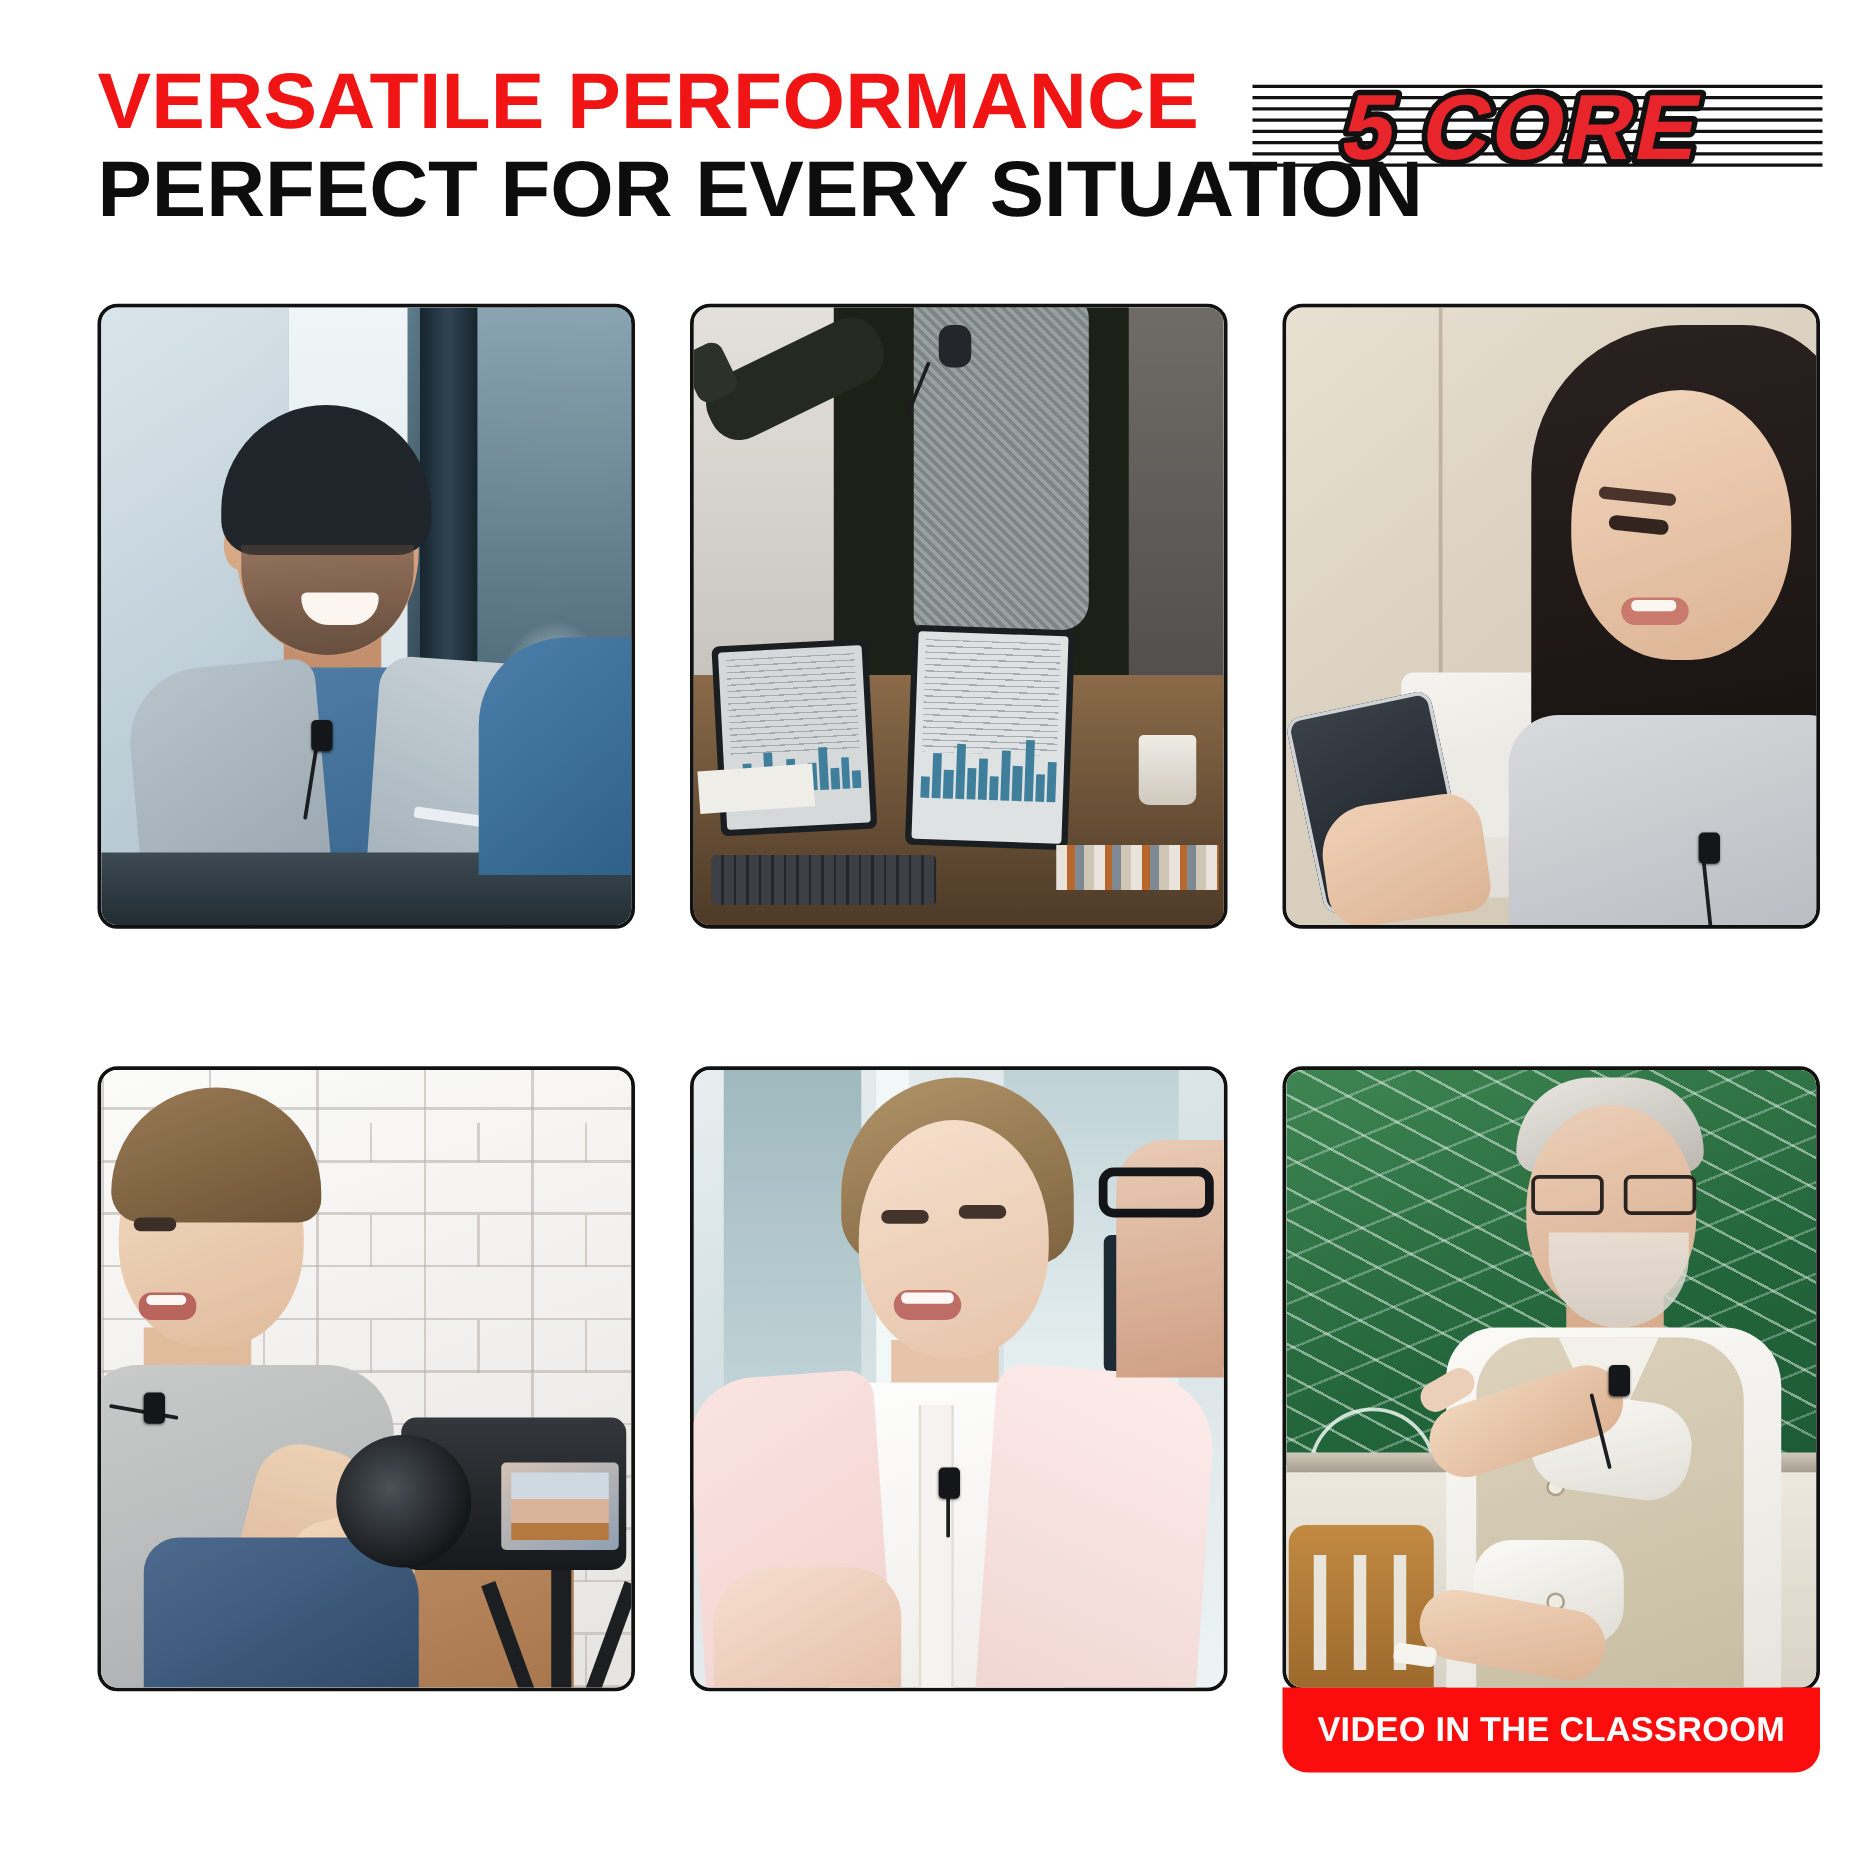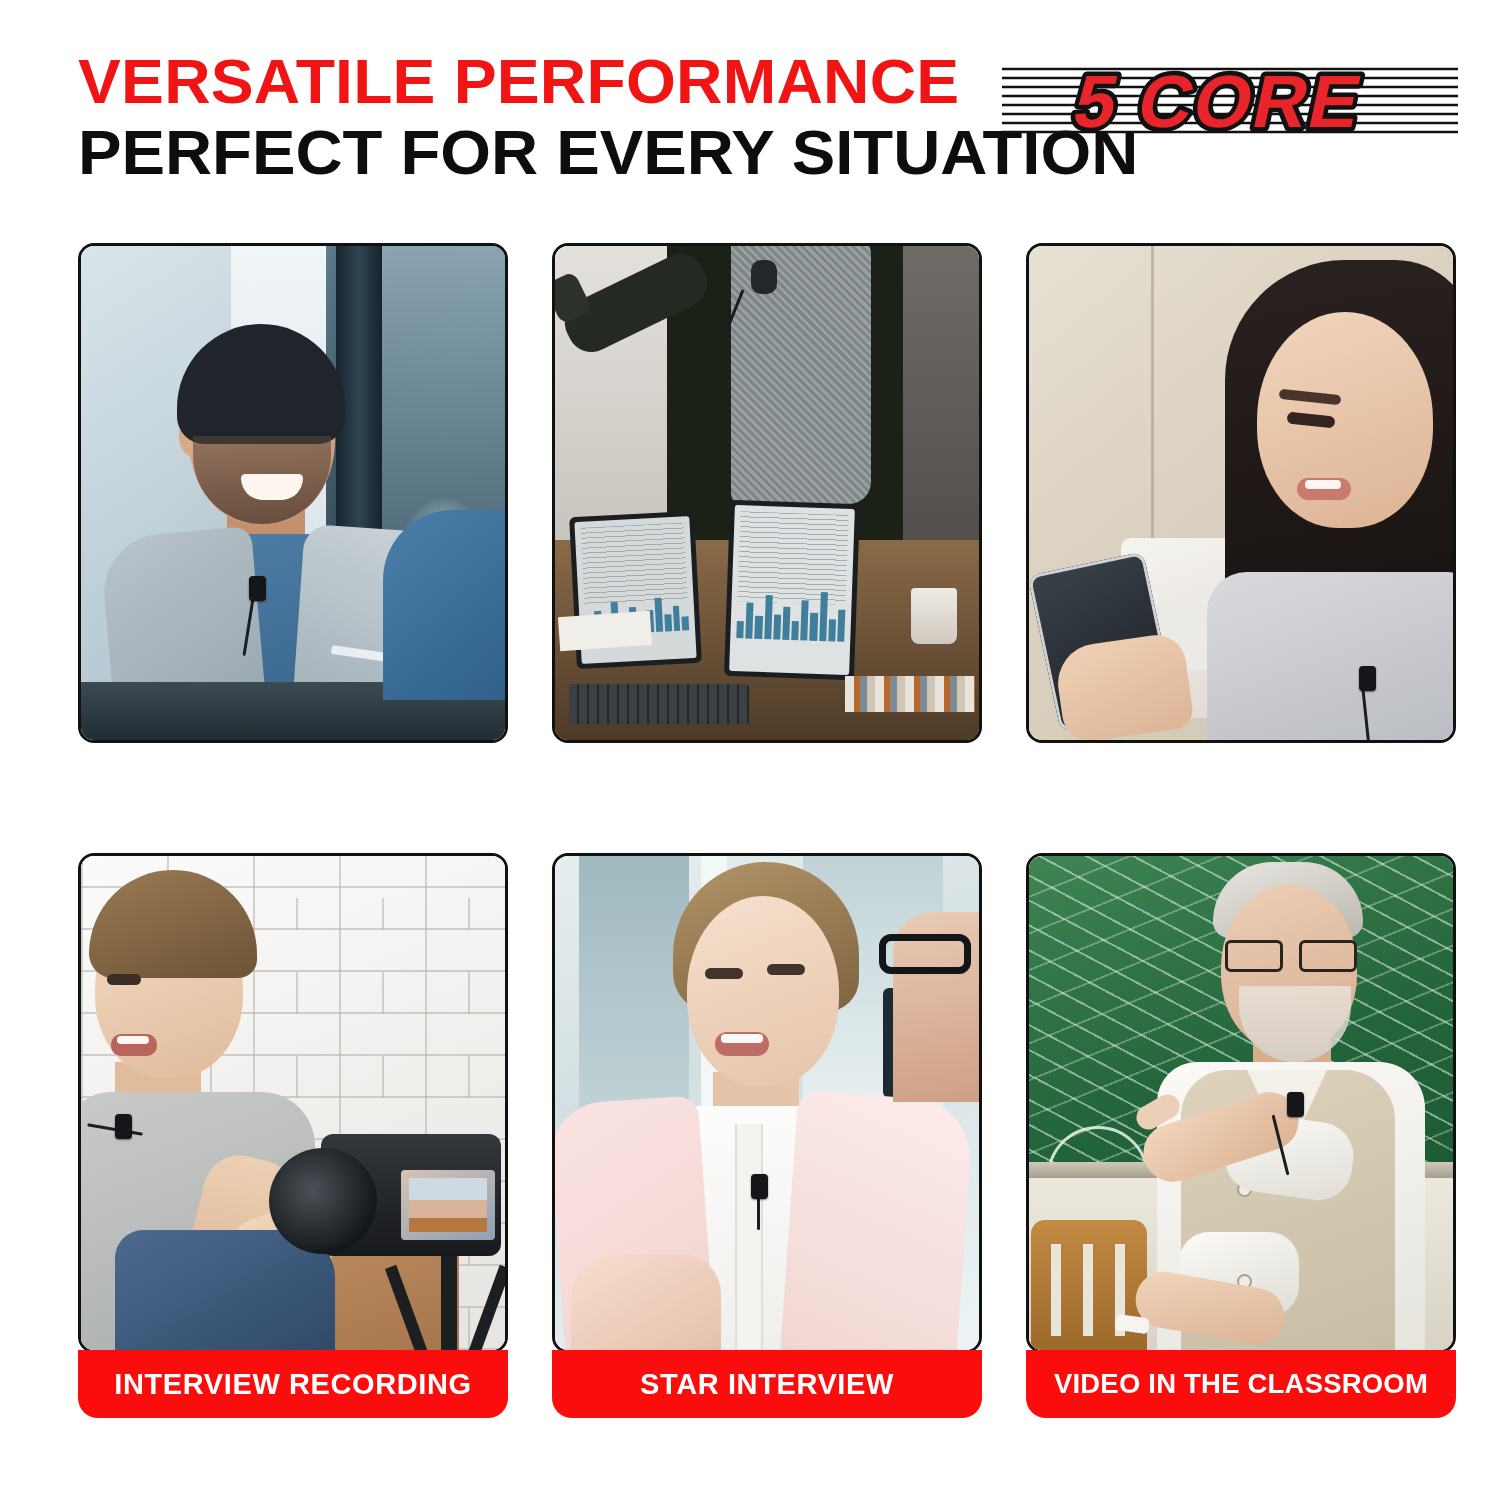--- a/index.html
+++ b/index.html
@@ -594,23 +594,20 @@
         <div class="tripodA"></div>
           <div class="tripodB"></div>
           <div class="tripod"></div>
         <div class="camBody"></div>
         <div class="lens"></div>
         <div class="lcd">
             <div class="lcdimg"></div>
           </div>
       </div>
     </div>
-    <div class="caption">
-      <span class="caption-text">INTERVIEW RECORDING</span>
-    </div>
   </div>
 
   <div class="card">
     <div class="photo">
       <div class="scene s5">
         <div class="winA"></div>
           <div class="winB"></div>
           <div class="winC"></div>
         <div class="darkpanel"></div>
         <div class="bun"></div>
@@ -624,23 +621,20 @@
         <div class="shirt"></div>
           <div class="placket"></div>
         <div class="blazerL"></div>
           <div class="blazerR"></div>
         <div class="miccord"></div>
         <div class="miclav"></div>
         <div class="hands"></div>
         <div class="glassesPerson"></div>
         <div class="glasses"></div>
       </div>
-    </div>
-    <div class="caption">
-      <span class="caption-text">STAR INTERVIEW</span>
     </div>
   </div>
 
   <div class="card">
     <div class="photo">
       <div class="scene s6">
         <div class="board"></div>
         <div class="chalk"></div>
         <div class="circleDraw"></div>
           <div class="axisV"></div>

